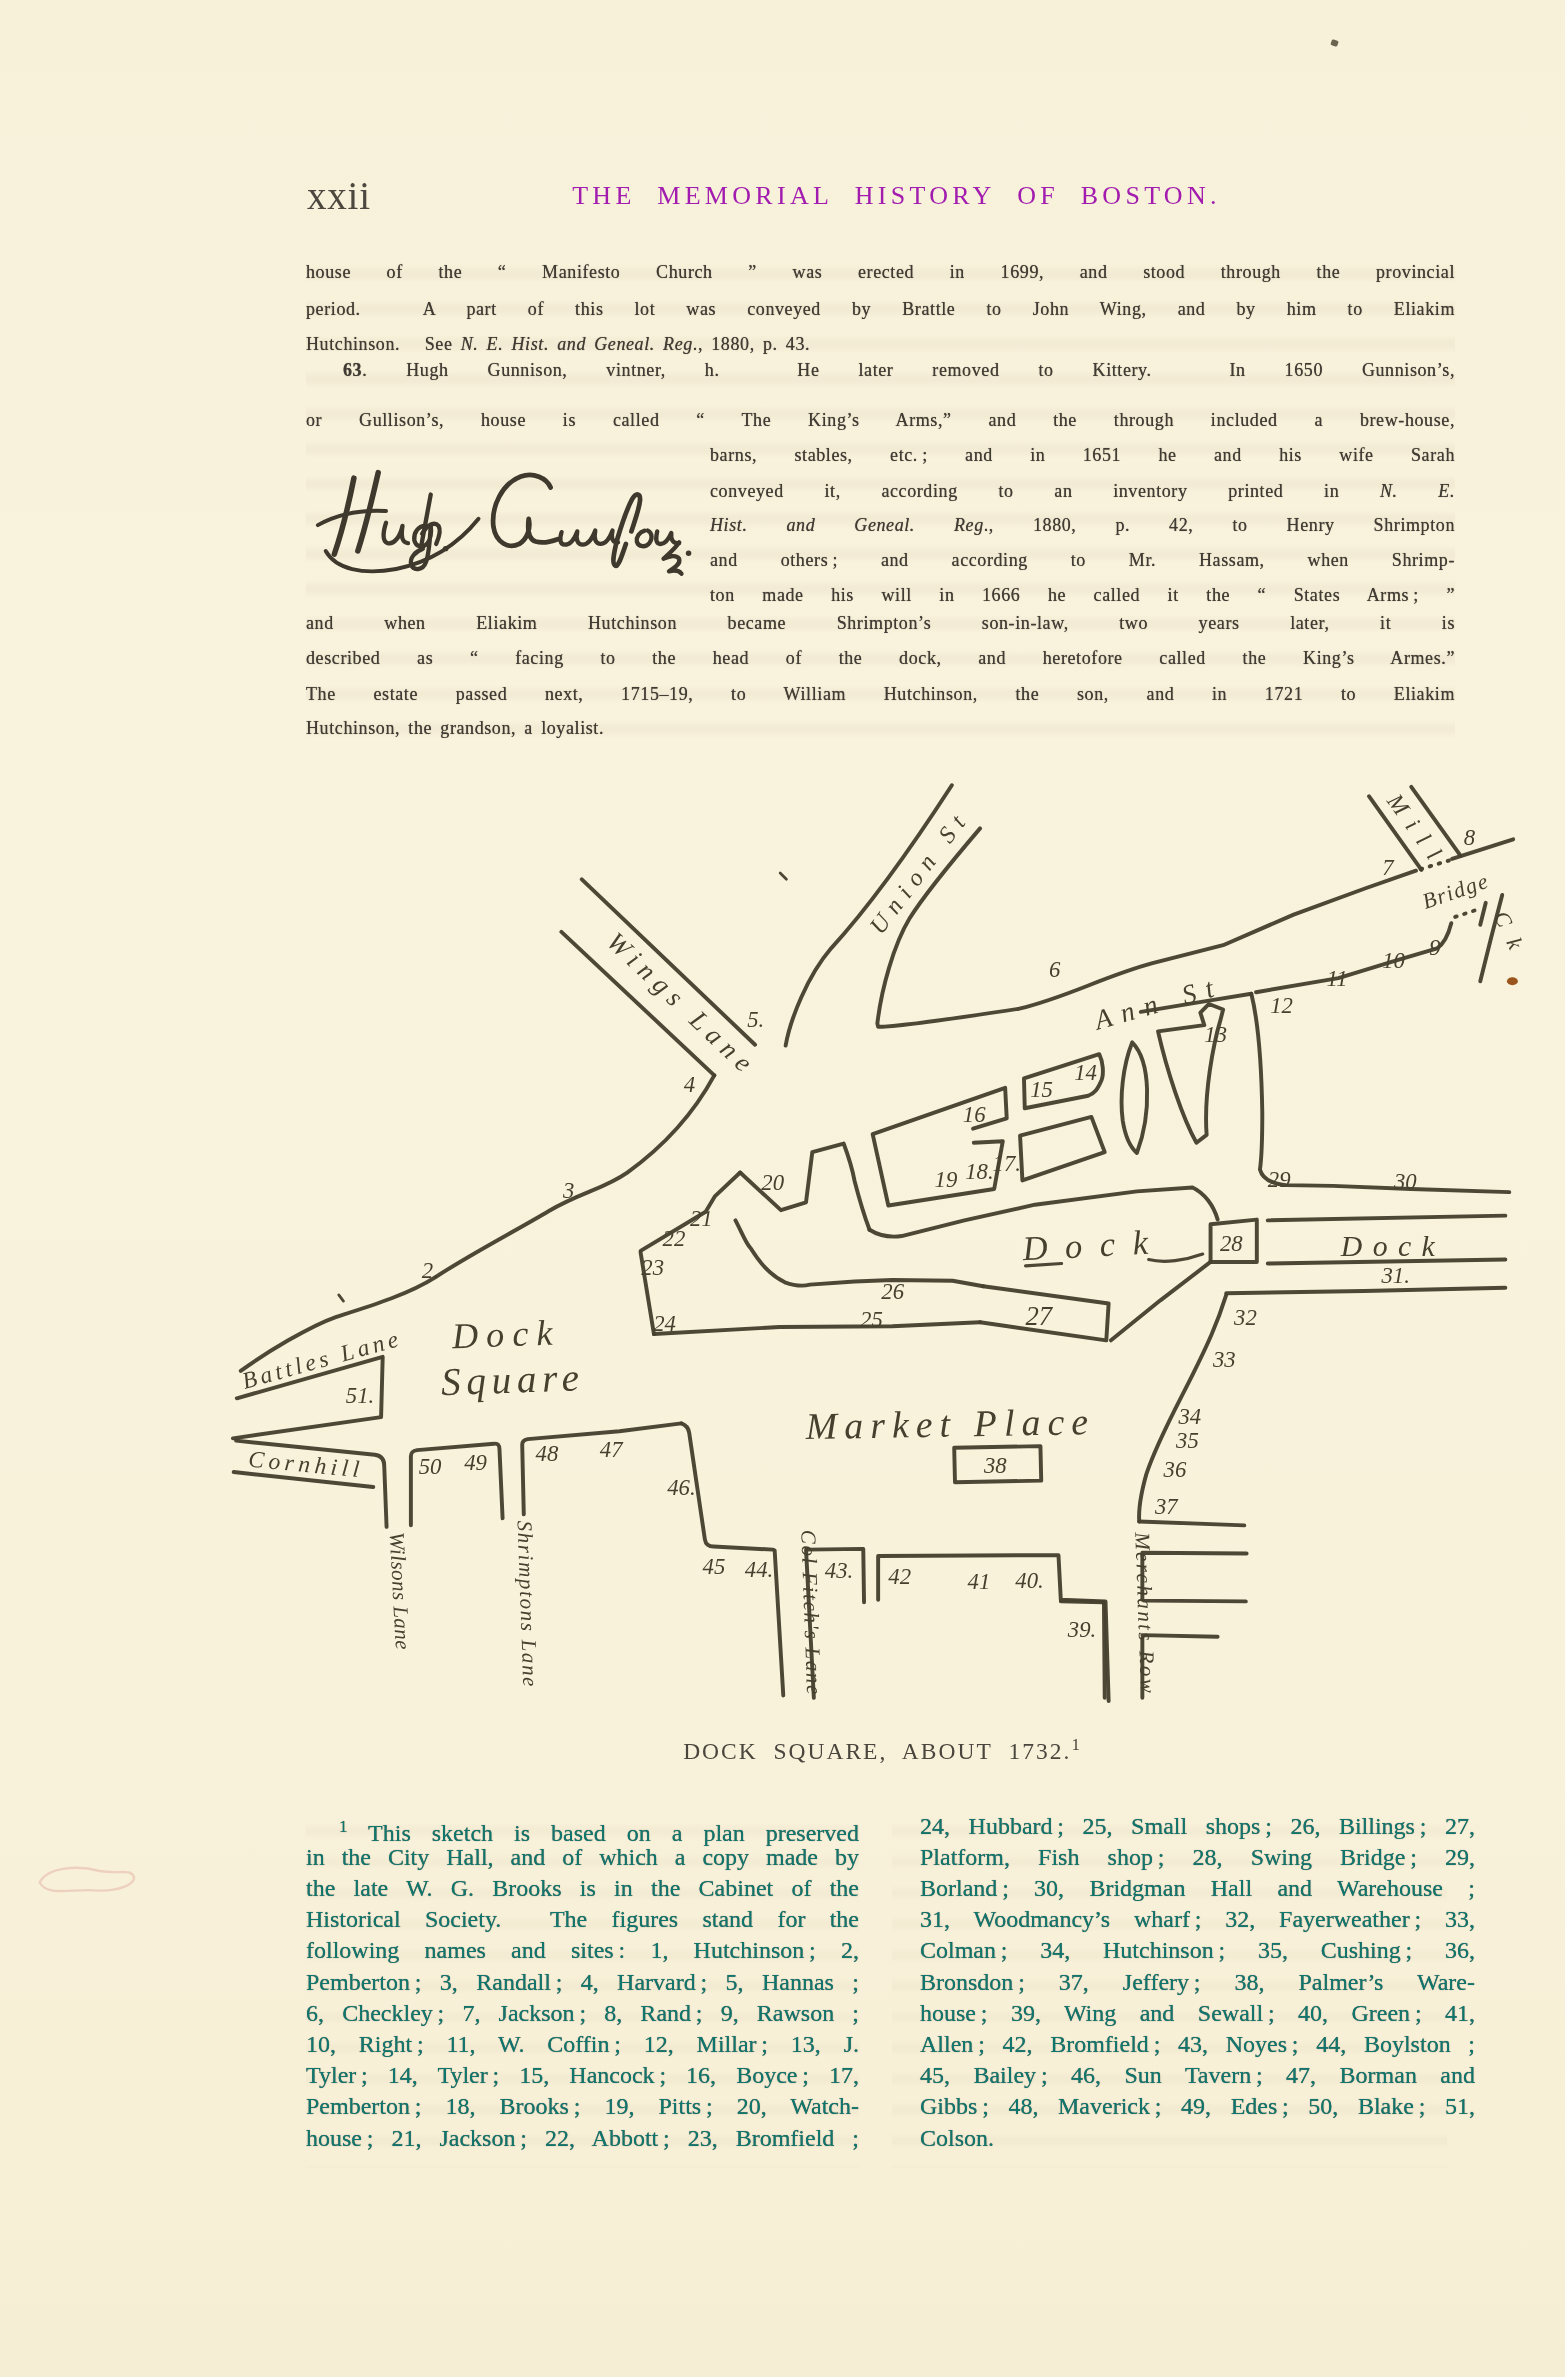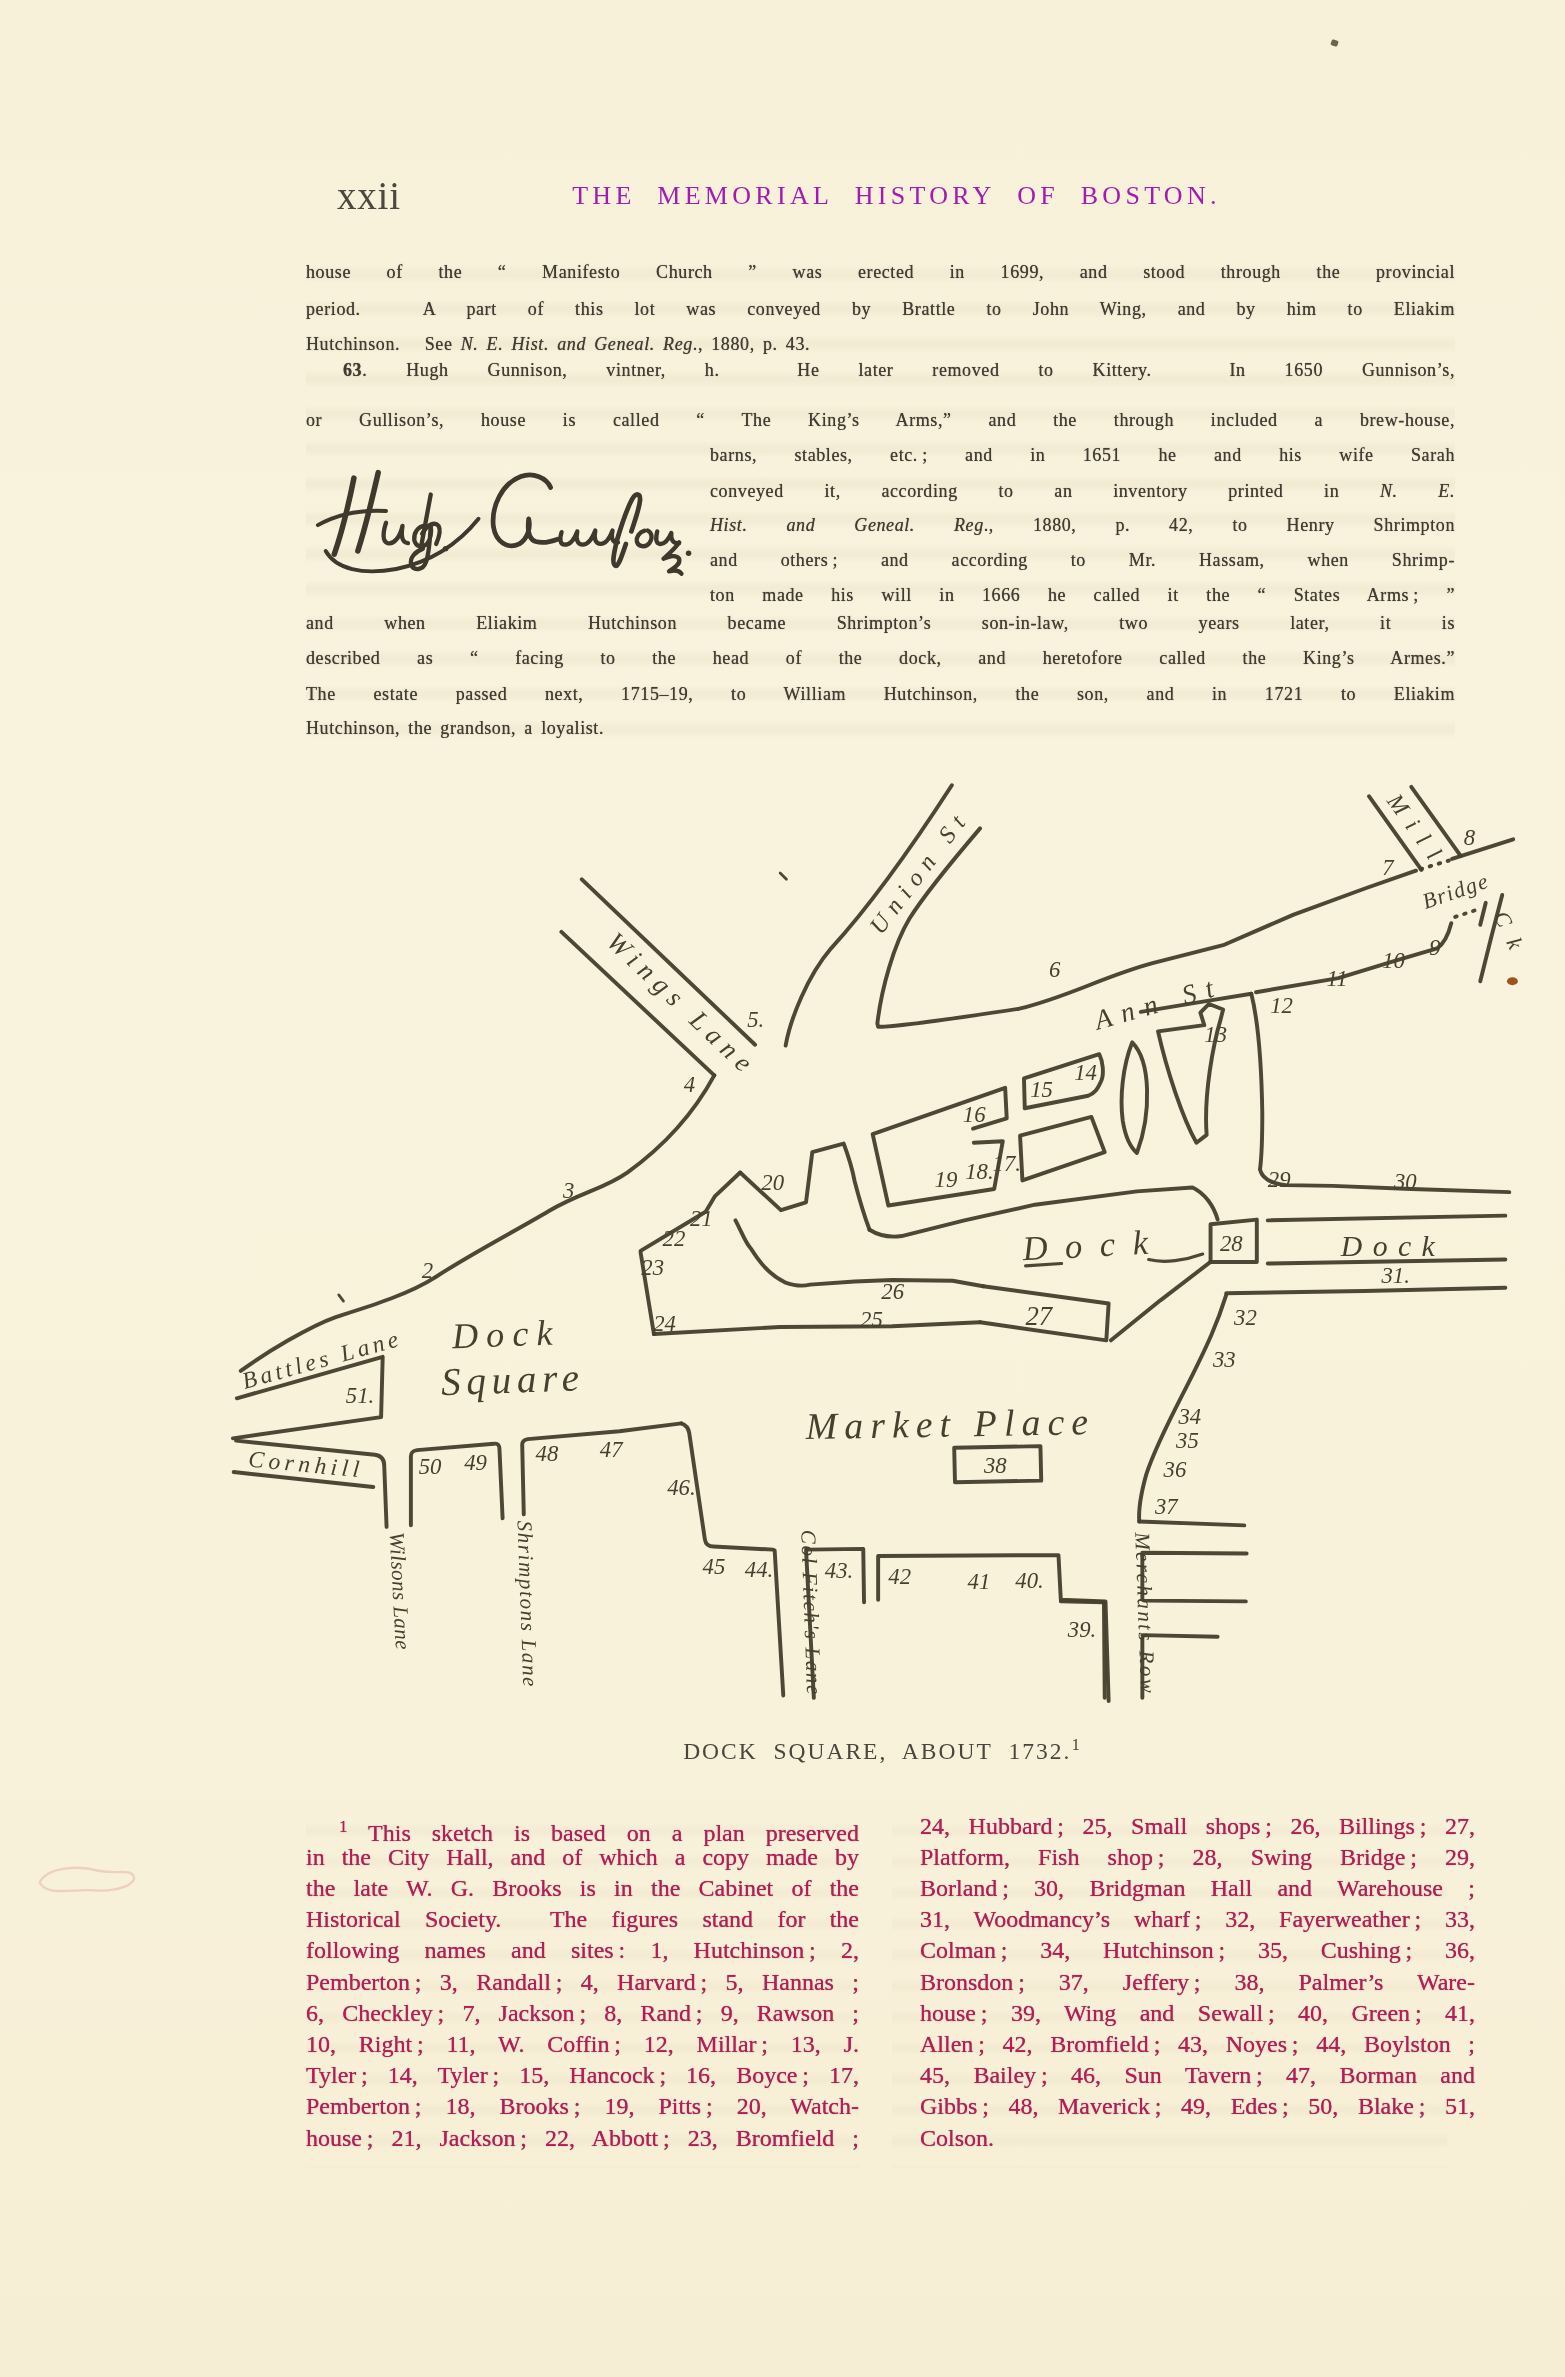--- a/index.html
+++ b/index.html
@@ -4,33 +4,33 @@
 <style>
 html,body{margin:0;padding:0;}
 body{width:1565px;height:2377px;position:relative;background:#faf3de;overflow:hidden;
  font-family:"Liberation Serif", serif;}
 #page{position:absolute;left:0;top:0;width:1565px;height:2377px;
  background:linear-gradient(180deg,#f8f1da 0%,#f9f2dc 30%,#f9f2db 70%,#f6eed4 100%);}
 .ln{position:absolute;left:306px;width:1149px;height:35px;line-height:35px;font-size:18px;
  color:#403b33;white-space:nowrap;letter-spacing:0.6px;word-spacing:3.1px;text-shadow:0 0 0.8px rgba(75,68,56,.9);}
 .j{text-align:justify;text-align-last:justify;white-space:normal;}
 .wrap{left:710px;width:745px;}
-.fn{position:absolute;width:553px;height:31px;line-height:31px;font-size:24px;color:#be185d;text-shadow:0 0 0.8px rgba(75,68,56,.9);}
+.fn{position:absolute;width:553px;height:31px;line-height:31px;font-size:24px;color:#0f766e;text-shadow:0 0 0.8px rgba(75,68,56,.9);}
 .fnl{left:306px;}
 .fnr{left:892px;width:555px;margin-left:28px;}
 </style>
 </head>
 <body>
 <div id="page"></div>
 
 <div style="position:absolute;left:306px;top:265px;width:1149px;height:486px;background:repeating-linear-gradient(180deg, rgba(183,170,140,0) 0px, rgba(183,170,140,0.09) 7px, rgba(183,170,140,0.09) 11px, rgba(183,170,140,0) 18px, rgba(183,170,140,0) 35px);"></div>
 <div style="position:absolute;left:306px;top:1823px;width:553px;height:345px;background:repeating-linear-gradient(180deg, rgba(183,170,140,0) 0px, rgba(183,170,140,0.07) 6.3px, rgba(183,170,140,0.07) 10.2px, rgba(183,170,140,0) 15.7px, rgba(183,170,140,0) 31px);"></div>
 <div style="position:absolute;left:892px;top:1823px;width:555px;height:345px;background:repeating-linear-gradient(180deg, rgba(183,170,140,0) 0px, rgba(183,170,140,0.07) 6.3px, rgba(183,170,140,0.07) 10.2px, rgba(183,170,140,0) 15.7px, rgba(183,170,140,0) 31px);"></div>
 
-<div style="position:absolute;left:307px;top:173px;font-size:39px;color:#4c473f;letter-spacing:0.8px;margin-left:30px;">xxii</div>
+<div style="position:absolute;left:307px;top:173px;font-size:39px;color:#4c473f;letter-spacing:0.8px;">xxii</div>
 
 <div style="position:absolute;left:320px;top:181px;width:1153px;text-align:center;font-size:26px;letter-spacing:4.3px;color:#a21caf;">THE&nbsp; MEMORIAL&nbsp; HISTORY&nbsp; OF&nbsp; BOSTON.</div>
 
 <div class="ln j" style="top:255px">house of the “ Manifesto Church ” was erected in 1699, and stood through the provincial</div>
 
 <div class="ln j" style="top:292px">period. &nbsp;A part of this lot was conveyed by Brattle to John Wing, and by him to Eliakim</div>
 
 <div class="ln" style="top:327px">Hutchinson. &nbsp; See <i>N. E. Hist. and Geneal. Reg</i>., 1880, p. 43.</div>
 
 <div class="ln j" style="top:353px"><span style="padding-left:37px"></span><b>63</b>. Hugh Gunnison, vintner, h. &nbsp;He later removed to Kittery. &nbsp;In 1650 Gunnison’s,</div>

